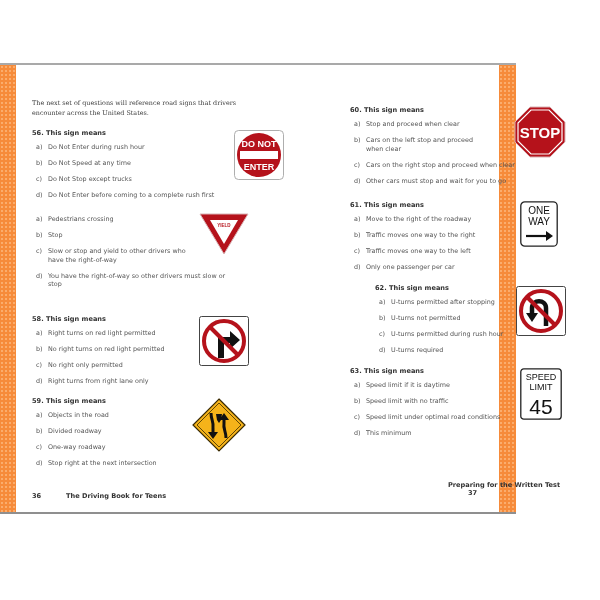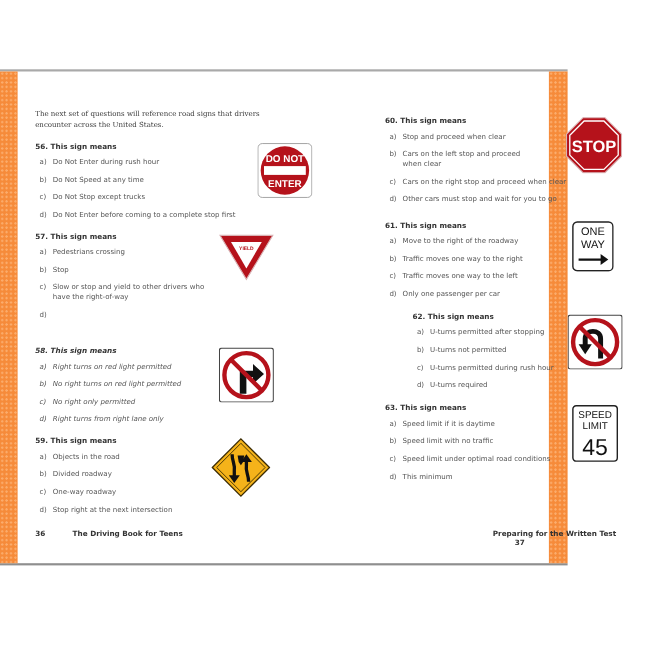--- a/index.html
+++ b/index.html
@@ -63,60 +63,60 @@
       <div class="opt">
           <span class="letter">b)</span>
           <span class="text">Do Not Speed at any time</span>
         </div>
       <div class="opt">
           <span class="letter">c)</span>
           <span class="text">Do Not Stop except trucks</span>
         </div>
       <div class="opt">
           <span class="letter">d)</span>
-          <span class="text">Do Not Enter before coming to a complete stop first</span>
+          <span class="text">Do Not Enter before coming to a complete rush first</span>
         </div>
     </div>
     <div class="sign" style="left:182px; top:65px;margin-left:36px;">
       <svg width="50" height="50" viewBox="0 0 50 50">
         <rect x="0.5" y="0.5" width="49" height="49" rx="4" fill="#fff" stroke="#999" stroke-width="0.8"></rect>
         <circle cx="25" cy="25" r="22" fill="#b5121b"></circle>
         <rect x="6" y="21" width="38" height="8" fill="#fff"></rect>
         <text x="25" y="17" text-anchor="middle" font-family="Liberation Sans, sans-serif" font-weight="bold" font-size="9" fill="#fff">DO NOT</text>
         <text x="25" y="40" text-anchor="middle" font-family="Liberation Sans, sans-serif" font-weight="bold" font-size="9" fill="#fff">ENTER</text>
       </svg>
     </div>
 
     <div class="q" style="left:16px; top:145px; width:230px;">
-      <div class="q-title">57. This sign means</div>
       <div class="opt" style="margin-top:5px">
           <span class="letter">a)</span>
           <span class="text">Pedestrians crossing</span>
         </div>
       <div class="opt">
           <span class="letter">b)</span>
           <span class="text">Stop</span>
         </div>
       <div class="opt">
           <span class="letter">c)</span>
           <span class="text" style="max-width:140px">Slow or stop and yield to other drivers who have the right-of-way</span>
         </div>
       <div class="opt">
           <span class="letter">d)</span>
+          <span class="text" style="max-width:180px">You have the right-of-way so other drivers must slow or stop</span>
         </div>
     </div>
     <div class="sign" style="left:182px; top:147px;">
       <svg width="52" height="44" viewBox="0 0 52 44">
         <polygon points="2,2 50,2 26,42" fill="#b5121b" stroke="#d9b3b5" stroke-width="1"></polygon>
         <polygon points="12,8 40,8 26,32" fill="#fff"></polygon>
         <text x="26" y="15" text-anchor="middle" font-family="Liberation Sans, sans-serif" font-weight="bold" font-size="4.5" fill="#b5121b">YIELD</text>
       </svg>
     </div>
 
-    <div class="q" style="left:16px; top:249px; width:230px;font-style:italic;">
+    <div class="q" style="left:16px; top:249px; width:230px;">
       <div class="q-title">58. This sign means</div>
       <div class="opt" style="margin-top:5px">
           <span class="letter">a)</span>
           <span class="text">Right turns on red light permitted</span>
         </div>
       <div class="opt">
           <span class="letter">b)</span>
           <span class="text">No right turns on red light permitted</span>
         </div>
       <div class="opt">
@@ -161,21 +161,21 @@
         <polygon points="27,1 53,27 27,53 1,27" fill="#f5b31a" stroke="#3a2a00" stroke-width="1.2"></polygon>
         <polygon points="27,5 49,27 27,49 5,27" fill="none" stroke="#3a2a00" stroke-width="0.8"></polygon>
         <path d="M24 16 L30 16 L29 22 L27 25 L25 22 Z" fill="#111"></path>
         <path d="M19 15 C19 22, 22 24, 21 30 L21 36" fill="none" stroke="#111" stroke-width="3"></path>
         <polygon points="16,34 26,34 21,41" fill="#111"></polygon>
         <path d="M34 40 C34 33, 31 31, 32 25 L32 20" fill="none" stroke="#111" stroke-width="3"></path>
         <polygon points="27,22 37,22 32,15" fill="#111"></polygon>
       </svg>
     </div>
 
-    <div class="footer" style="left:16px;">
+    <div class="footer" style="left:16px;margin-top:11px;">
       <span class="num" style="width:34px">36</span><span>The Driving Book for Teens</span>
     </div>
   </div>
 
   <div class="page right">
 
     <div class="q" style="left:50px; top:40px; width:230px;">
       <div class="q-title">60. This sign means</div>
       <div class="opt" style="margin-top:5px">
           <span class="letter">a)</span>

